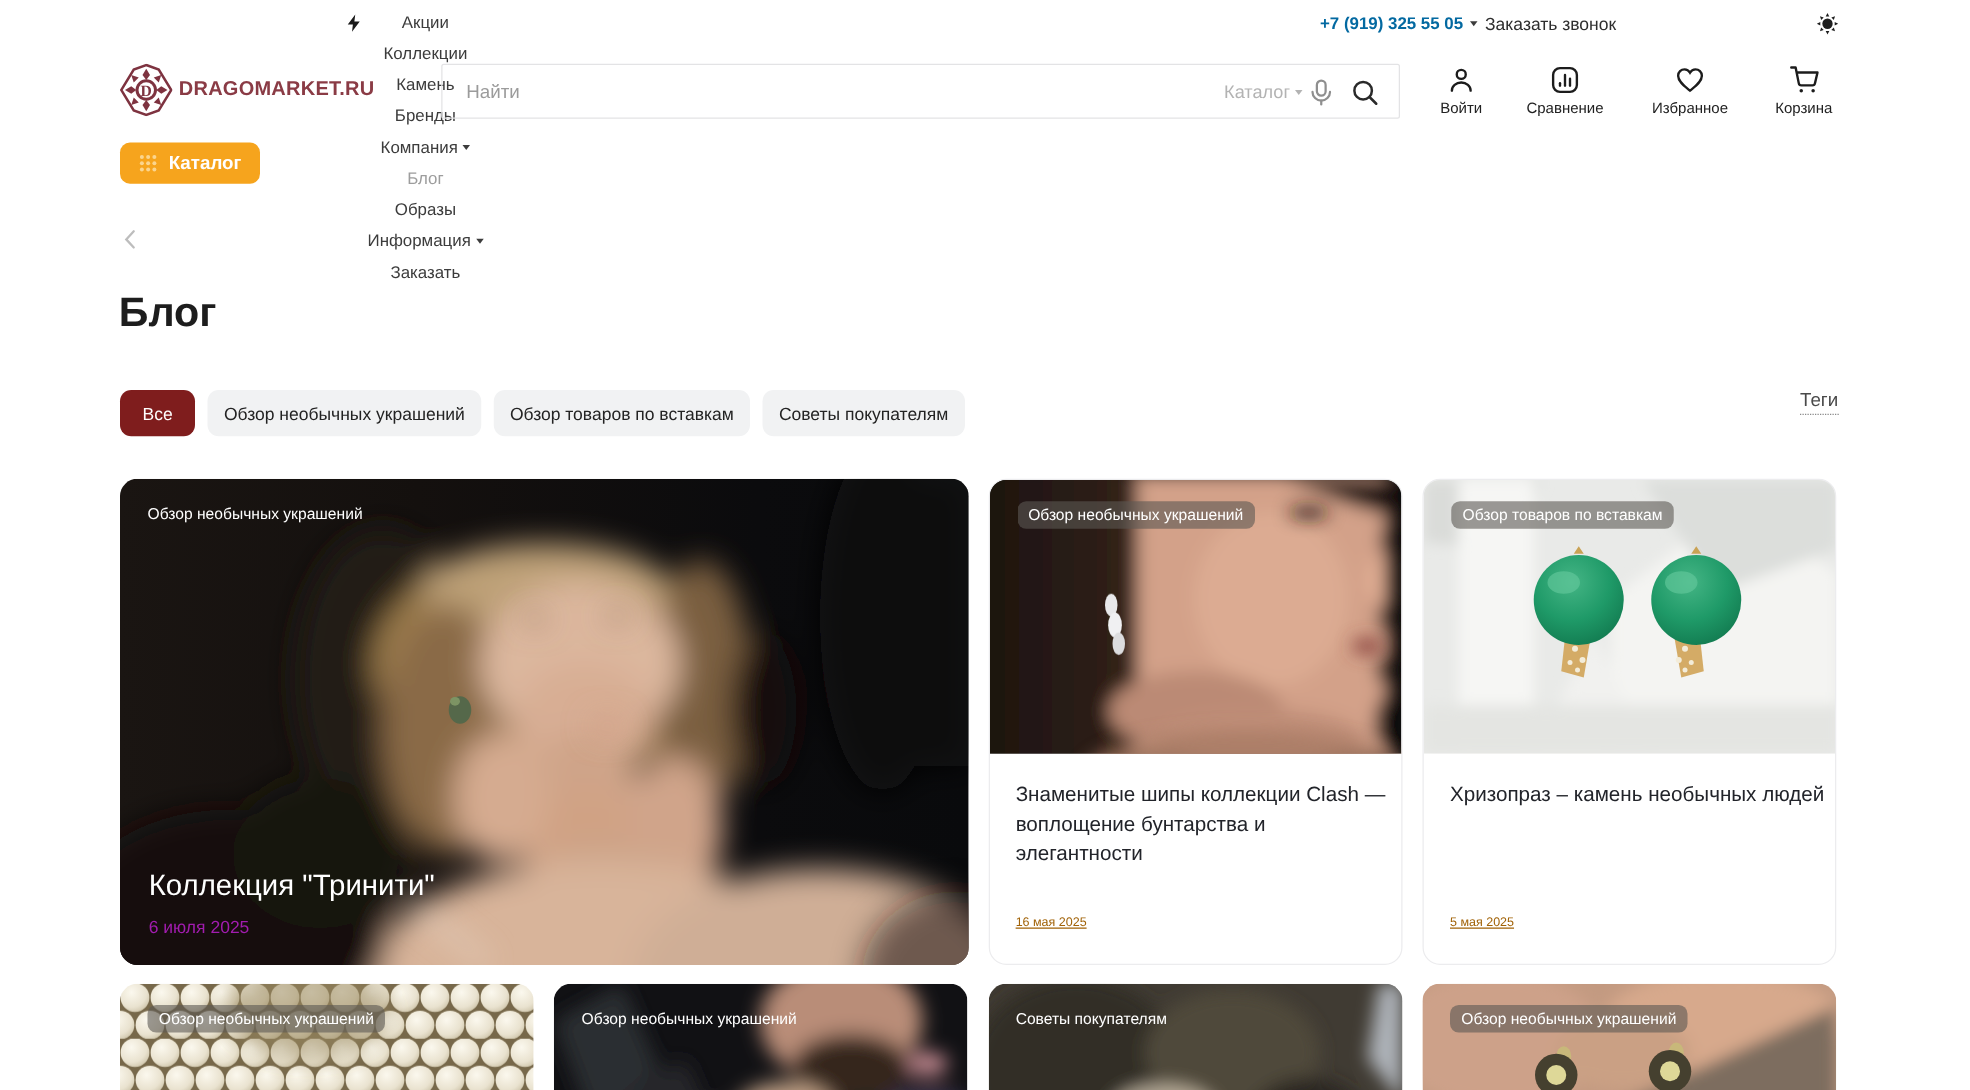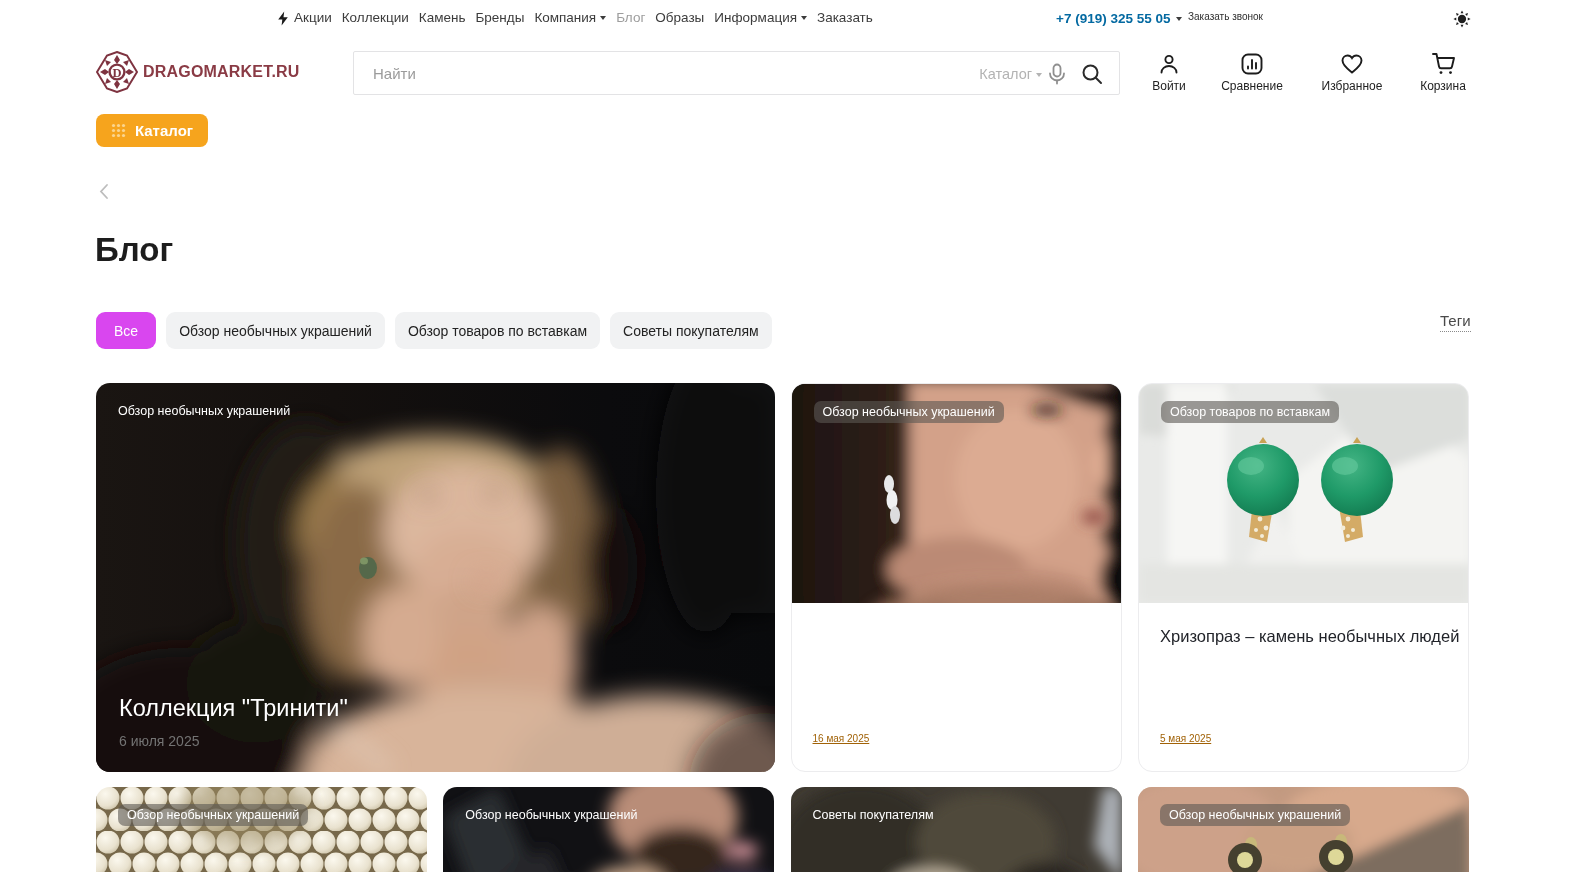--- a/index.html
+++ b/index.html
@@ -2,27 +2,27 @@
 <html lang="ru"><head>
 <meta charset="utf-8">
 <title>Блог</title>
 <style>
 * { margin:0; padding:0; box-sizing:border-box; }
 html,body { width:1576px; height:872px; background:#fff; overflow:hidden;
   font-family:"Liberation Sans", sans-serif; }
 .abs { position:absolute; }
 
 .topnav { position:absolute; left:294px; top:10px; display:flex; gap:10px;
-  font-size:13.5px; color:#3c3c3c; align-items:center; }
+  font-size:13.5px; color:#3c3c3c; align-items:center;flex-direction:column; }
 .topnav .it { white-space:nowrap; }
 .topnav .muted { color:#9d9d9d; }
 .caret { display:inline-block; width:0; height:0; border-left:3.5px solid transparent;
   border-right:3.5px solid transparent; border-top:4px solid #3c3c3c; margin-left:4px; vertical-align:2px;}
 .phone { position:absolute; left:1056px; top:11px; font-size:13.5px; font-weight:600; color:#0369a1; }
-.callback { position:absolute; left:1188px; top:11px; font-size:10px; color:#2e2e2e; }
+.callback { position:absolute; left:1188px; top:11px; font-size:14px; color:#2e2e2e; }
 
 .logotext { position:absolute; left:143px; top:63px; font-size:16px; font-weight:700;
   color:#8a3b45; letter-spacing:0.2px; }
 
 .search { position:absolute; left:353px; top:51px; width:767px; height:44px;
   border:1.5px solid #e3e3e5; border-radius:2px; }
 .search .ph { position:absolute; left:19px; top:13px; font-size:15px; color:#9b9b9b; }
 .search .cat { position:absolute; right:77px; top:14px; font-size:14.5px; color:#b3b3b3; }
 .search .cat .caret { border-top-color:#b3b3b3; }
 
@@ -33,32 +33,32 @@
   background:#f6a41d; border-radius:8px; color:#fff; font-size:15px; font-weight:700;
   display:flex; align-items:center; justify-content:center; gap:9px; }
 
 .backchev { position:absolute; left:96px; top:182px; width:16px; height:19px; }
 
 h1.blog { position:absolute; left:95px; top:231px; font-size:33px; font-weight:600; color:#1d1d1d; }
 
 .chips { position:absolute; left:96px; top:312px; display:flex; gap:10px; }
 .chip { height:37px; border-radius:9px; background:#f1f2f3; color:#232323; font-size:14px;
   display:flex; align-items:center; padding:0 13px; white-space:nowrap; }
-.chip.on { background:#d946ef; color:#fff; padding:0 18px; }
+.chip.on { background:#7f1d1d; color:#fff; padding:0 18px; }
 .tags { position:absolute; left:1440px; top:312px; font-size:15px; color:#4a4a4a;
   border-bottom:1px dotted #8a8a8a; padding-bottom:2px; }
 
 .card { position:absolute; border-radius:14px; overflow:hidden; background:#fff; }
 .card.framed { border:1px solid #ececee; }
 .cimg { position:absolute; left:0; top:0; right:0; overflow:hidden; }
 .pill { position:absolute; left:22px; top:17px; background:rgba(92,88,84,0.6);
   color:#fff; font-size:12.5px; padding:4px 9px; border-radius:7px; white-space:nowrap; }
 .pill.bare { background:transparent; padding:4px 0; }
 .bigtitle { position:absolute; left:23px; top:312px; color:#fff; font-size:23.5px; font-weight:500; }
-.bigdate { position:absolute; left:23px; top:350px; color:#737373; font-size:14px; }
+.bigdate { position:absolute; left:23px; top:350px; color:#a21caf; font-size:14px; }
 .ctitle { position:absolute; left:21px; top:241px; font-size:16.5px; color:#22242a; line-height:23.5px; font-weight:500;}
 .cdate { position:absolute; left:21px; top:349px; font-size:10px; color:#a16207;text-decoration:underline; }
 </style>
 </head>
 <body>
 
 <svg class="abs" style="left:276px;top:11px" width="14" height="15" viewBox="0 0 14 15">
   <path d="M8.2 0.5 L2.2 8.6 L6.3 8.6 L5.6 14.4 L11.8 6.2 L7.5 6.2 Z" fill="#1a1a1a"></path>
 </svg>
 <div class="topnav">
@@ -268,20 +268,21 @@
       <ellipse cx="205" cy="235" rx="130" ry="35" fill="#a87a64" opacity="0.8"></ellipse>
     </g>
     <g>
       <ellipse cx="97" cy="100" rx="5" ry="9" fill="#e8e8ea"></ellipse>
       <ellipse cx="100" cy="116" rx="5.5" ry="10" fill="#f0f0f2"></ellipse>
       <ellipse cx="103" cy="131" rx="5" ry="9" fill="#dcdcde"></ellipse>
     </g>
   </svg>
   </div>
   <div class="pill">Обзор необычных украшений</div>
+  <div class="ctitle">Знаменитые шипы коллекции Clash —<br>воплощение бунтарства и<br>элегантности</div>
   <div class="cdate">16 мая 2025</div>
 </div>
 
 <div class="card framed" style="left:1138px;top:383px;width:331px;height:389px">
   <div class="cimg" style="height:219px">
   <svg width="331" height="219" viewBox="0 0 331 219" preserveAspectRatio="none">
     <defs>
       <filter id="bl3" x="-30%" y="-30%" width="160%" height="160%">
             <feGaussianBlur stdDeviation="5"></feGaussianBlur>
           </filter>

